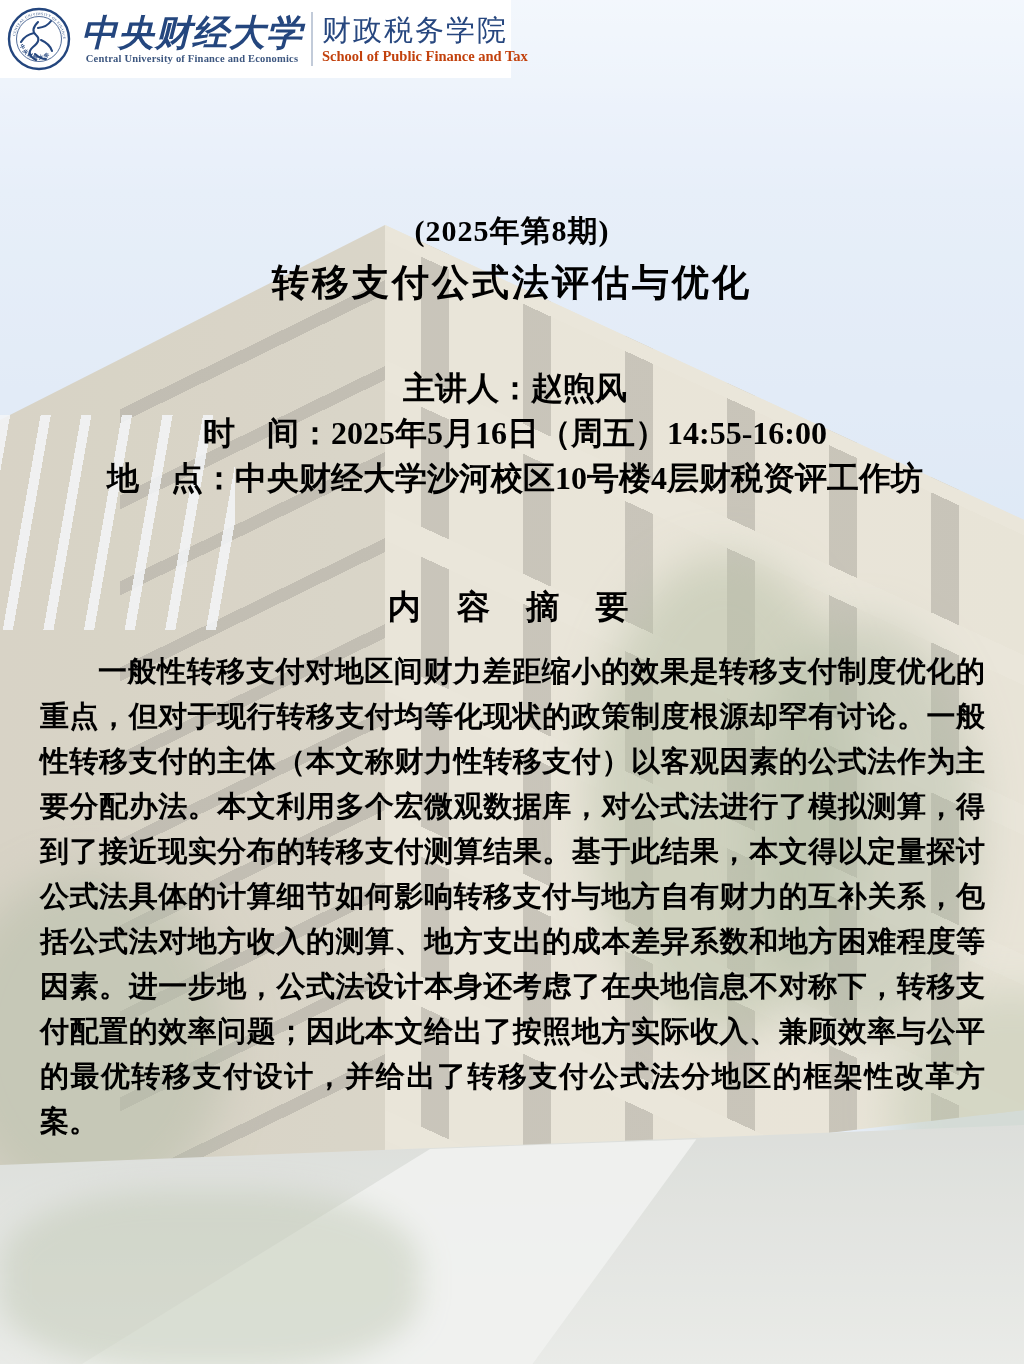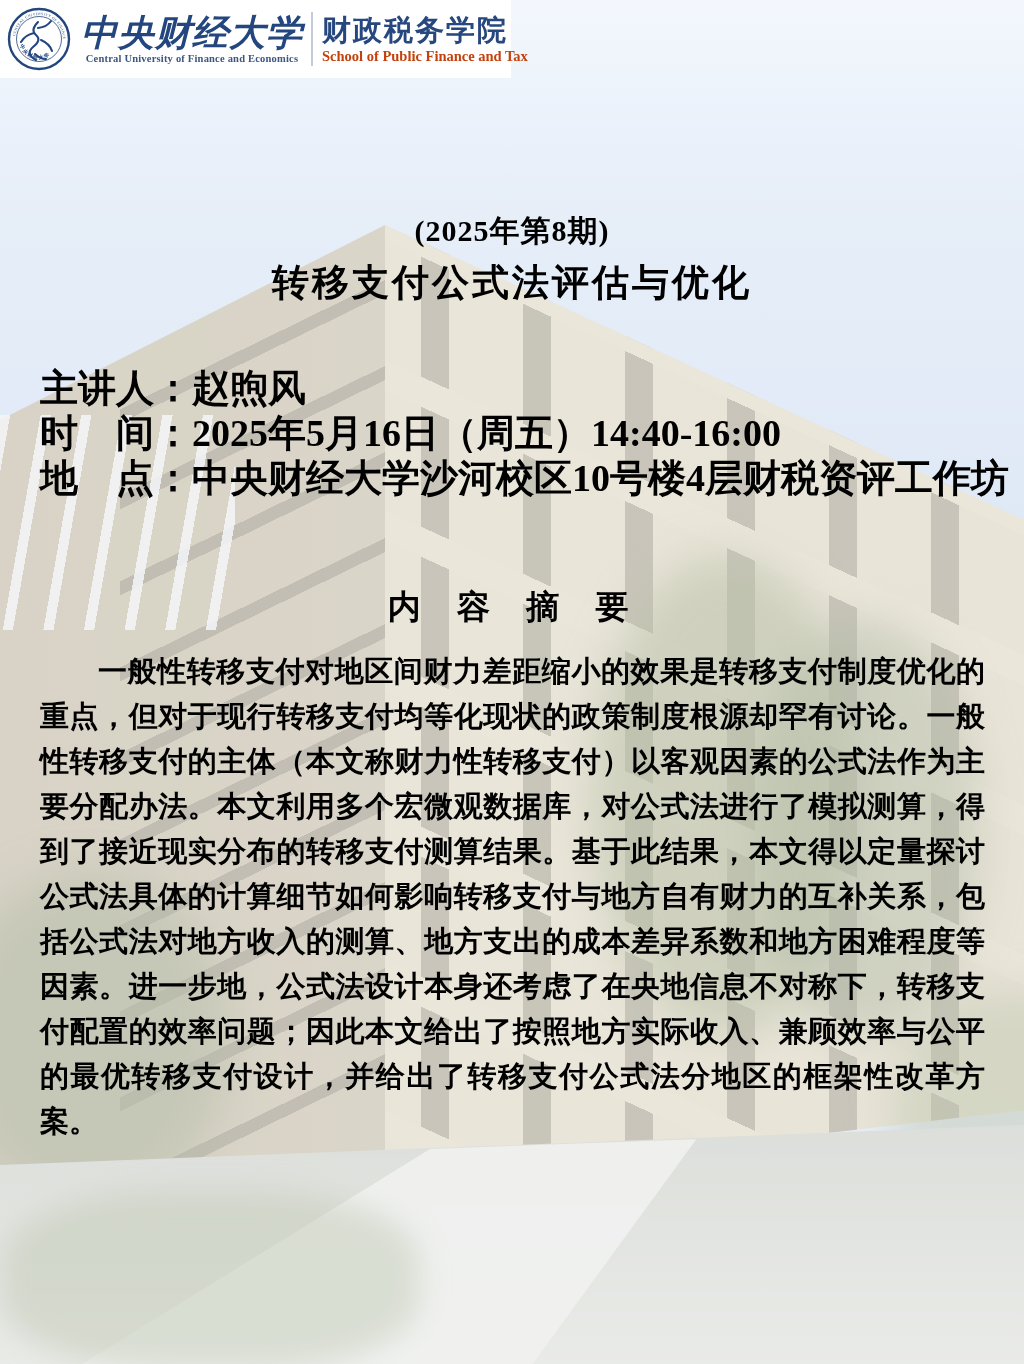--- a/index.html
+++ b/index.html
@@ -52,32 +52,32 @@
     display:flex;align-items:center;}
   .seal{width:64px;height:64px;margin-left:7px;flex:0 0 auto;}
   .univ-block{margin-left:10px;text-align:center;}
   .univ-cn{font-size:36px;font-weight:bold;font-style:italic;color:#24467e;
     letter-spacing:1px;line-height:40px;white-space:nowrap;}
   .univ-en{font-size:10.5px;font-weight:bold;color:#3c567f;letter-spacing:.2px;
     line-height:12px;white-space:nowrap;}
   .divider{width:2px;height:54px;background:#c2cbd9;margin:0 9px 0 8px;flex:0 0 auto;}
   .school-block{text-align:left;}
   .school-cn{font-family:"Liberation Sans","DejaVu Sans",sans-serif;
-    font-size:29px;font-weight:bold;color:#27477f;letter-spacing:2px;line-height:34px;white-space:nowrap;}
+    font-size:29px;font-weight:normal;color:#27477f;letter-spacing:2px;line-height:34px;white-space:nowrap;}
   .school-en{font-size:14.5px;font-weight:bold;color:#c2410c;line-height:18px;white-space:nowrap;}
   
   .txt{position:absolute;z-index:5;}
   .forum-title{left:0;top:108px;width:100%;text-align:center;
     font-size:54px;font-weight:bold;letter-spacing:6px;word-spacing:20px;white-space:nowrap;}
   .forum-issue{left:0;top:186px;width:100%;text-align:center;
     font-size:30px;font-weight:bold;letter-spacing:1px;margin-top:25px;}
   .lecture-title{left:0;top:258px;width:100%;text-align:center;
     font-size:37px;font-weight:bold;letter-spacing:3px;white-space:nowrap;}
   .details{left:40px;top:366px;width:950px;}
-  .detail-row{font-size:38px;font-weight:bold;line-height:45px;white-space:nowrap;}
+  .detail-row{font-size:32px;font-weight:bold;line-height:45px;white-space:nowrap;text-align:center;}
   .abstract-heading{left:0;top:585px;width:100%;text-align:center;
     font-size:33px;font-weight:bold;letter-spacing:8px;word-spacing:12px;}
   .abstract-body{left:40px;top:649px;width:945px;
     font-size:29px;font-weight:bold;line-height:45px;
     text-align:justify;text-indent:2em;}
   .speaker-bio{left:38px;top:1112px;width:950px;
     font-size:29px;font-weight:normal;font-style:italic;line-height:45px;
     text-align:justify;text-indent:2.5em;}
 </style>
 </head>
@@ -139,21 +139,21 @@
   </div>
 
   <div class="txt forum-issue">(2025年第8期)</div>
   <div class="txt lecture-title">转移支付公式法评估与优化</div>
 
   <div class="txt details">
     <div class="detail-row">
       <span>主讲人：</span><span>赵煦风</span>
     </div>
     <div class="detail-row">
-      <span>时　间：</span><span>2025年5月16日（周五）14:40-16:00</span>
+      <span>时　间：</span><span>2025年5月16日（周五）14:55-16:00</span>
     </div>
     <div class="detail-row">
       <span>地　点：</span><span>中央财经大学沙河校区10号楼4层财税资评工作坊</span>
     </div>
   </div>
 
   <div class="txt abstract-heading">内 容 摘 要</div>
   <div class="txt abstract-body">一般性转移支付对地区间财力差距缩小的效果是转移支付制度优化的重点，但对于现行转移支付均等化现状的政策制度根源却罕有讨论。一般性转移支付的主体（本文称财力性转移支付）以客观因素的公式法作为主要分配办法。本文利用多个宏微观数据库，对公式法进行了模拟测算，得到了接近现实分布的转移支付测算结果。基于此结果，本文得以定量探讨公式法具体的计算细节如何影响转移支付与地方自有财力的互补关系，包括公式法对地方收入的测算、地方支出的成本差异系数和地方困难程度等因素。进一步地，公式法设计本身还考虑了在央地信息不对称下，转移支付配置的效率问题；因此本文给出了按照地方实际收入、兼顾效率与公平的最优转移支付设计，并给出了转移支付公式法分地区的框架性改革方案。</div>
 
 

